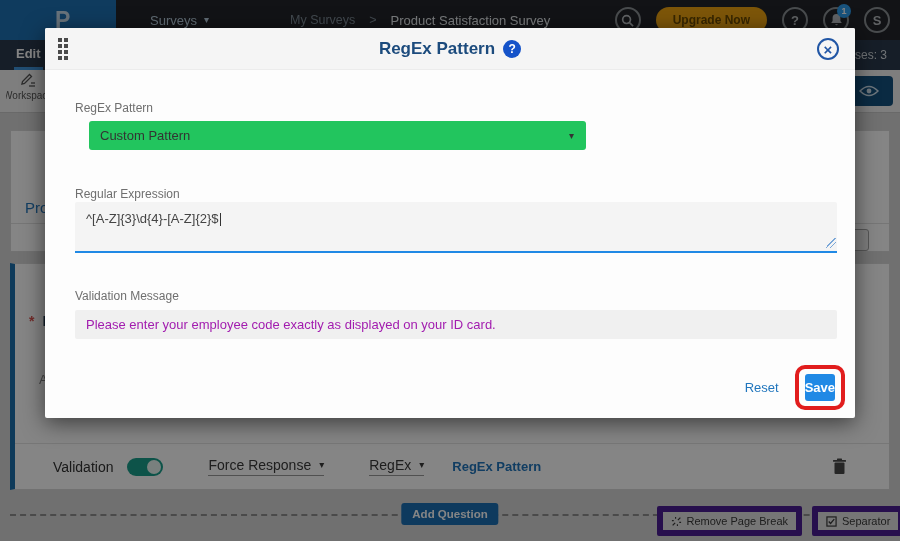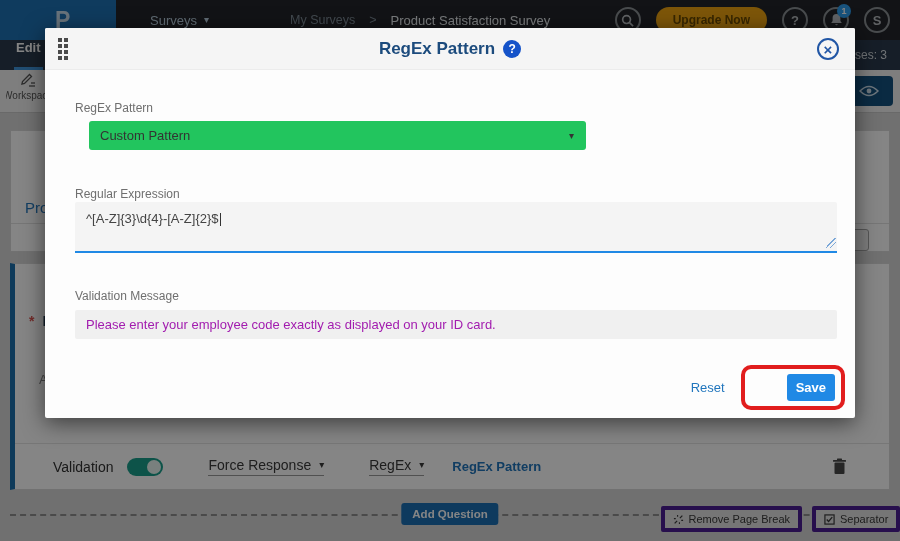--- a/index.html
+++ b/index.html
@@ -17,21 +17,21 @@
   .bc-parent,.bc-sep { color:#7f8c98; }
   .bc-current { color:#e8ecef; font-size:13px; }
   .topbar-right { position:absolute; right:10px; top:7px; display:flex; align-items:center; gap:15px; }
   .circle-btn { width:26px; height:26px; border:2px solid #8d9296; border-radius:50%; display:flex; align-items:center; justify-content:center; color:#b9bdc1; font-weight:bold; font-size:13px; position:relative; background:transparent; }
   .upgrade-btn { background:#efa512; color:#6b4a00; font-weight:bold; font-size:12px; border:none; border-radius:14px; padding:6px 17px; }
   .badge { position:absolute; top:-5px; right:-4px; width:14px; height:14px; background:#2f9ff0; border-radius:50%; color:#fff; font-size:9px; font-weight:bold; display:flex; align-items:center; justify-content:center; }
   .icon-svg { display:block; }
 
   
   .tabsbar { position:absolute; left:0; top:40px; width:900px; height:30px; background:#2b3b4d; z-index:1; }
-  .edit-tab { position:absolute; left:14px; top:0; height:30px; display:flex; color:#fff; font-weight:bold; font-size:13px; border-bottom:3px solid #4096dd; padding:0 2px; }
+  .edit-tab { position:absolute; left:14px; top:0; height:30px; display:flex; align-items:center; color:#fff; font-weight:bold; font-size:13px; border-bottom:3px solid #4096dd; padding:0 2px; }
   .responses { position:absolute; right:13px; top:0; height:30px; display:flex; align-items:center; color:#d7dde2; font-size:12px; }
 
   
   .toolbar { position:absolute; left:0; top:70px; width:900px; height:43px; background:#f2f2f2; border-bottom:1px solid #c9c9c9; z-index:1; }
   .ws-item { position:absolute; left:6px; top:3px; width:44px; height:38px; display:flex; flex-direction:column; align-items:center; gap:2px; color:#555; font-size:10px; overflow:hidden; white-space:nowrap; }
   .eye-btn { position:absolute; right:7px; top:6px; width:48px; height:30px; background:#14527f; border:none; border-radius:4px; display:flex; align-items:center; justify-content:center; }
 
   
   .main { position:absolute; left:0; top:113px; width:900px; height:428px; background:#d6d6d6; z-index:1; }
   .card1 { position:absolute; left:10px; top:17px; width:880px; height:122px; background:#ffffff; border:1px solid #d9d9d9; }
@@ -49,21 +49,21 @@
   .toggle { width:36px; height:18px; background:#1aa08c; border-radius:10px; position:relative; margin-left:14px; }
   .toggle .knob { position:absolute; right:2px; top:2px; width:14px; height:14px; background:#e8f5f2; border-radius:50%; }
   .v-drop { color:#3a3a3a; font-size:14px; border-bottom:1px solid #9a9a9a; padding-bottom:2px; display:flex; gap:8px; align-items:center; }
   .v-drop.fr { margin-left:45px; }
   .v-drop.rx { margin-left:45px; }
   .v-link { margin-left:28px; color:#2176bd; font-size:13px; font-weight:bold; }
   .trash-btn { position:absolute; right:42px; bottom:14px; background:none; border:none; }
   .bottom-strip { position:absolute; left:0; right:0; bottom:0; height:51px; }
   .dashed-line { position:absolute; left:10px; right:10px; top:24px; border-top:2px dashed #8f8f8f; }
   .add-q-btn { position:absolute; left:50%; transform:translateX(-50%); top:13px; background:#1b6fb5; color:#fff; border:none; border-radius:3px; font-size:11.5px; font-weight:bold; padding:5px 11px; }
-  .pb-btn { position:absolute; top:16px; background:#e2e2e2; border:4px solid #4c1d95; border-radius:2px; color:#3a3a3a; font-size:11px; padding:3px 8px; display:flex; align-items:center; gap:5px; }
+  .pb-btn { position:absolute; top:16px; background:#e2e2e2; border:6px solid #4c1d95; border-radius:2px; color:#3a3a3a; font-size:11px; padding:3px 8px; display:flex; align-items:center; gap:5px; }
   .pb-btn.remove { right:98px; }
   .pb-btn.sep { left:812px; }
 
   
   .overlay { position:absolute; inset:0; background:rgba(0,0,0,0.48); z-index:50; }
 
   
   .modal { position:absolute; left:45px; top:28px; width:810px; height:390px; background:#fdfdfd; border-radius:2px; box-shadow:0 5px 22px rgba(0,0,0,0.55); z-index:100; }
   .modal-header { position:absolute; left:0; top:0; right:0; height:42px; background:#f5f5f5; border-bottom:1px solid #ececec; border-radius:2px 2px 0 0; }
   .drag-handle { position:absolute; left:13px; top:10px; display:grid; grid-template-columns:4px 4px; grid-auto-rows:4px; gap:2px; cursor:move; }
@@ -81,21 +81,21 @@
   .select-box .caret { color:#333; margin-right:12px; }
   .regex-area { position:absolute; left:30px; top:174px; width:762px; height:51px; background:#f4f4f4; border:none; border-bottom:2px solid #2089e5; border-radius:2px 2px 0 0; padding:9px 11px; font-size:13px; color:#444; }
   .caret-bar { display:inline-block; width:1px; height:13px; background:#333; vertical-align:text-bottom; margin-left:1px; }
   .resize-grip { position:absolute; right:1px; bottom:3px; width:10px; height:10px; background:
       linear-gradient(135deg, transparent 45%, #7aa7d8 45%, #7aa7d8 52%, transparent 52%, transparent 68%, #7aa7d8 68%, #7aa7d8 75%, transparent 75%); }
   .msg-input { position:absolute; left:30px; top:282px; width:762px; height:29px; background:#f0f0f0; border-radius:2px; display:flex; align-items:center; color:#a21caf; font-size:13px; }
   .msg-input span { margin-left:11px; }
   .modal-footer { position:absolute; right:10px; bottom:8px; display:flex; align-items:center; gap:16px; }
   .reset-link { color:#2176bd; font-size:13px; background:none; border:none; }
   .annotation-ring { border:4px solid #e11d1d; border-radius:10px; padding:5px 6px; }
-  .save-btn { background:#2089e5; color:#fff; font-size:13px; font-weight:bold; border:none; border-radius:3px; padding:6px 9px;margin-left:36px; }
+  .save-btn { background:#2089e5; color:#fff; font-size:13px; font-weight:bold; border:none; border-radius:3px; padding:6px 0; }
 </style>
 </head>
 <body>
 
 <div class="screen">
 
   <div class="topbar">
     <div class="logo-block">
       <span class="logo-p">P</span>
     </div>

